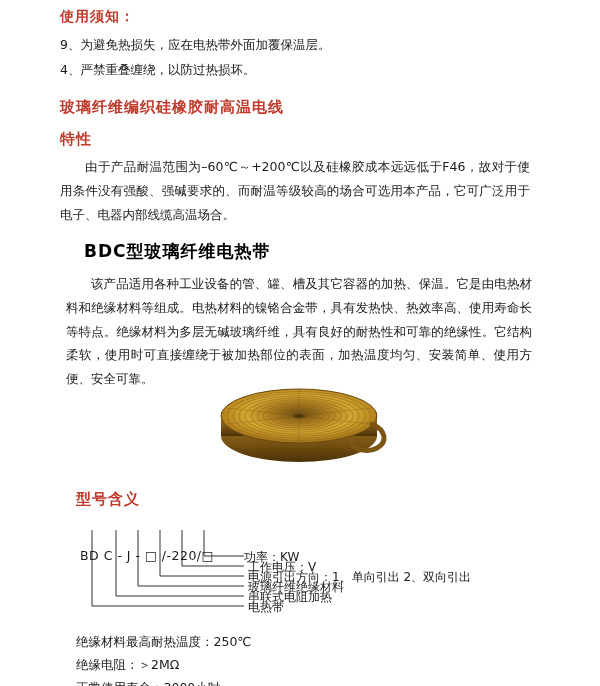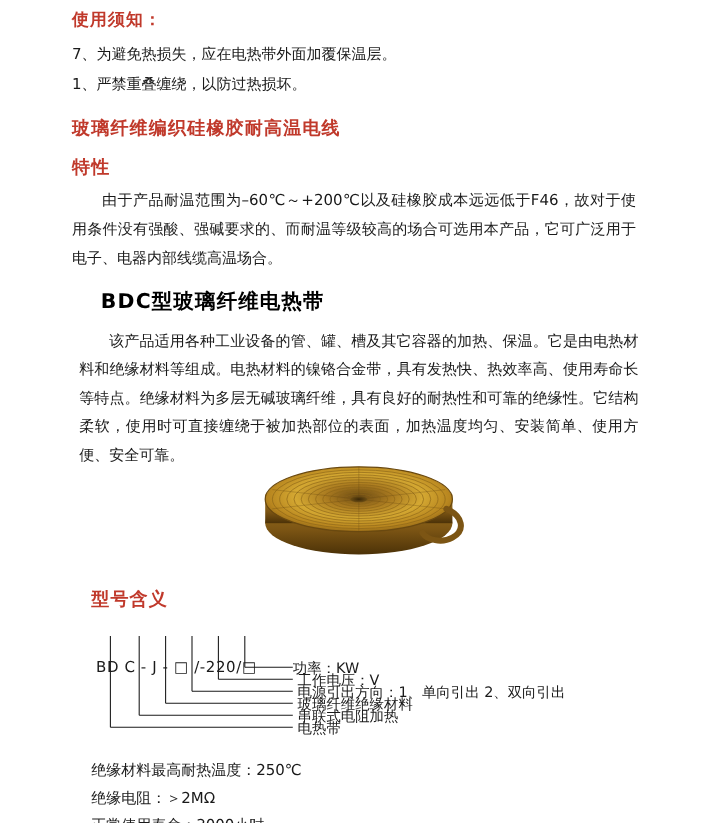--- a/index.html
+++ b/index.html
@@ -90,22 +90,22 @@
   #specs { left: 76px; top: 630px; }
   #specs div { font-size: 12.5px; line-height: 1.85; }
 </style>
 </head>
 <body>
 
 <div class="page">
 
   <div class="block sec-title" id="notice-title">使用须知：</div>
   <div class="block body-text" id="notice-list">
-    <div>7、为避免热损失，应在电热带外面加覆保温层。</div>
-    <div>1、严禁重叠缠绕，以防过热损坏。</div>
+    <div>9、为避免热损失，应在电热带外面加覆保温层。</div>
+    <div>4、严禁重叠缠绕，以防过热损坏。</div>
   </div>
 
   <div class="block sec-title" id="fiber-title">玻璃纤维编织硅橡胶耐高温电线</div>
   <div class="block sec-title" id="feature-title">特性</div>
   <div class="block body-text indent" id="feature-text">由于产品耐温范围为–60℃～+200℃以及硅橡胶成本远远低于F46，故对于使用条件没有强酸、强碱要求的、而耐温等级较高的场合可选用本产品，它可广泛用于电子、电器内部线缆高温场合。</div>
 
   <div class="block" id="bdc-title">BDC型玻璃纤维电热带</div>
   <div class="block body-text indent" id="bdc-text">该产品适用各种工业设备的管、罐、槽及其它容器的加热、保温。它是由电热材料和绝缘材料等组成。电热材料的镍铬合金带，具有发热快、热效率高、使用寿命长等特点。绝缘材料为多层无碱玻璃纤维，具有良好的耐热性和可靠的绝缘性。它结构柔软，使用时可直接缠绕于被加热部位的表面，加热温度均匀、安装简单、使用方便、安全可靠。</div>
 
   <div class="block" id="product-image-wrap">

